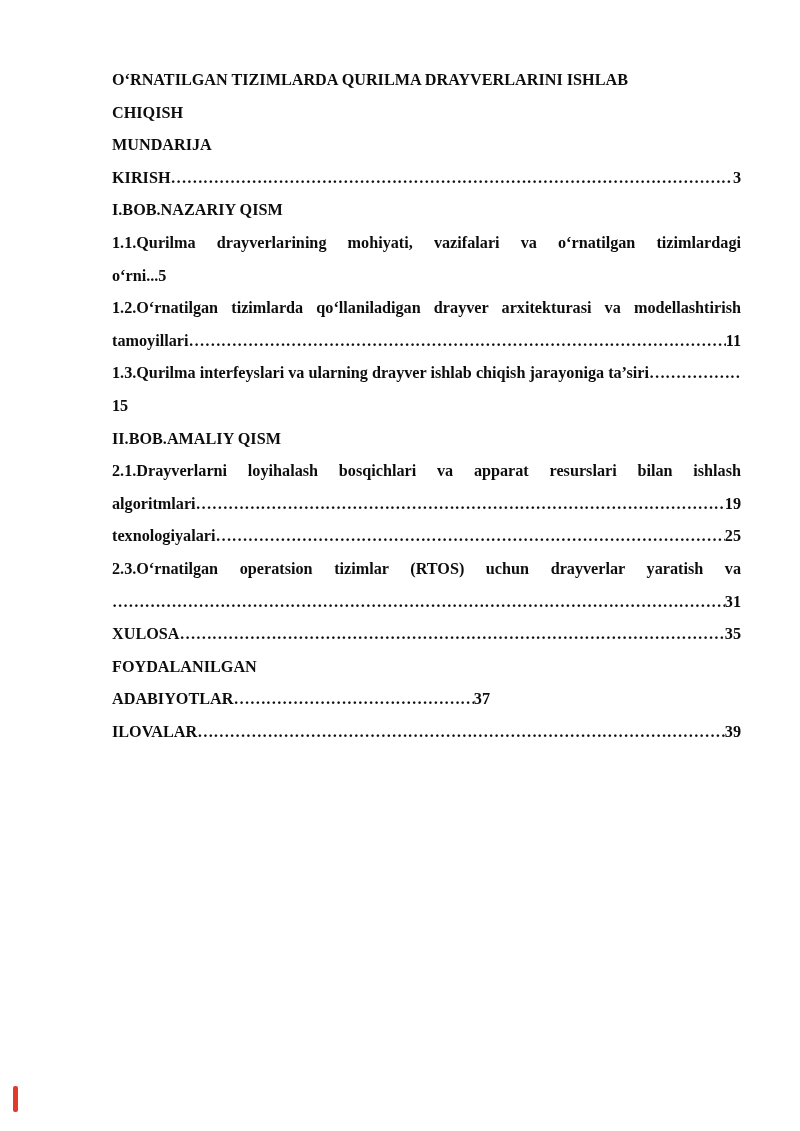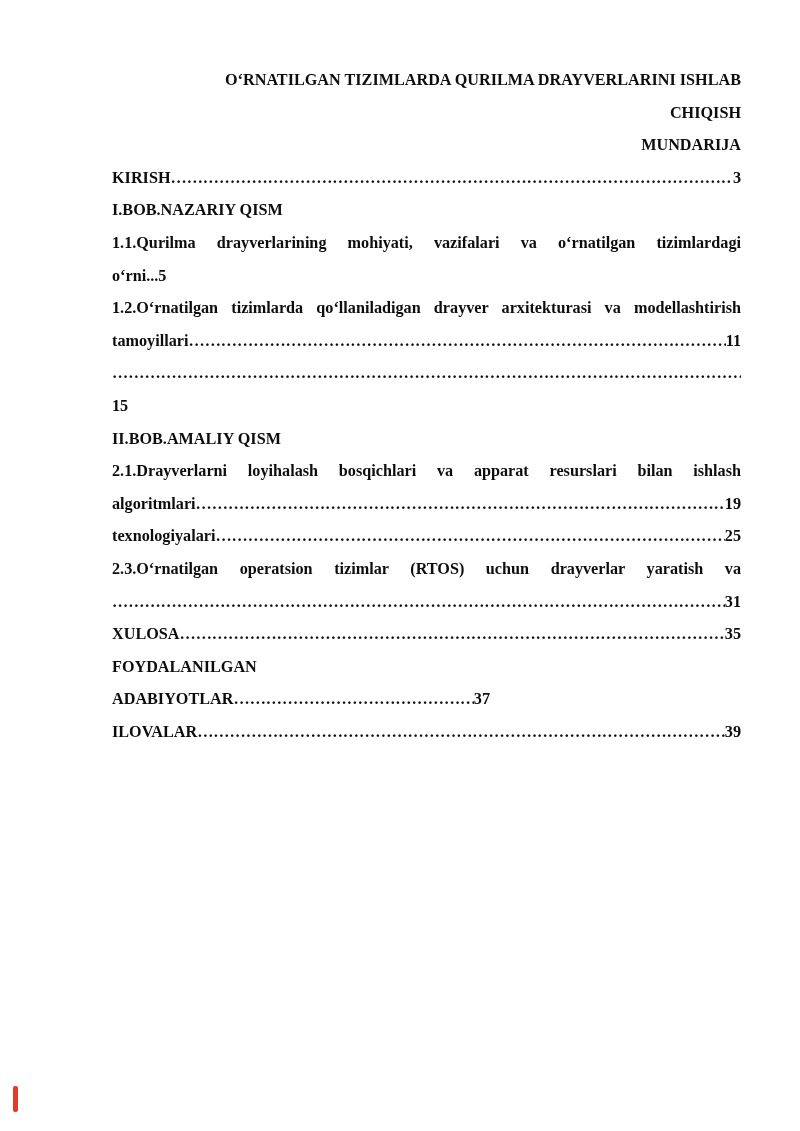--- a/index.html
+++ b/index.html
@@ -22,21 +22,21 @@
     top: 64px;
     width: 629px;
     font-size: 16.2px;
     line-height: 32.6px;
   }
   .line {
     min-height: 32.6px;
     white-space: nowrap;
     font-weight: bold;
   }
-  .center { text-align: right; white-space: normal; }
+  .center { text-align: left; white-space: normal; }
   .bold   { font-weight: bold; }
   .just {
     white-space: normal;
     text-align: justify;
     text-align-last: justify;
     height: 32.6px;
     overflow: hidden;
   }
   .leader {
     display: flex;
@@ -82,20 +82,21 @@
     <div class="line">o‘rni...5</div>
 
     <div class="line just">1.2.O‘rnatilgan tizimlarda qo‘llaniladigan drayver arxitekturasi va modellashtirish</div>
     <div class="line leader">
       <span class="ll">tamoyillari</span>
         <span class="dots">……………………………………………………………………………………………………………………………………………………………………………………………………………………………………………………………………………………………………</span>
         <span class="pg">11</span>
     </div>
 
     <div class="line leader">
+      <span class="ll">1.3.Qurilma interfeyslari va ularning drayver ishlab chiqish jarayoniga ta’siri</span>
         <span class="dots">……………………………………………………………………………………………………………………………………………………………………………………………………………………………………………………………………………………………………</span>
         <span class="pg"></span>
     </div>
     <div class="line">15</div>
 
     <div class="line bold">II.BOB.AMALIY QISM</div>
 
     <div class="line just">2.1.Drayverlarni loyihalash bosqichlari va apparat resurslari bilan ishlash</div>
     <div class="line leader">
       <span class="ll">algoritmlari</span>

